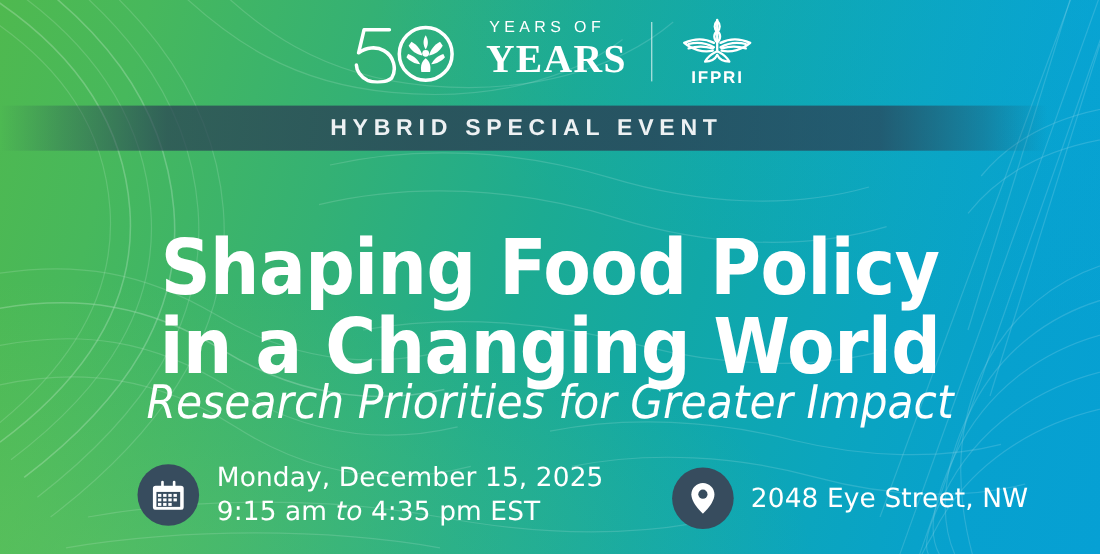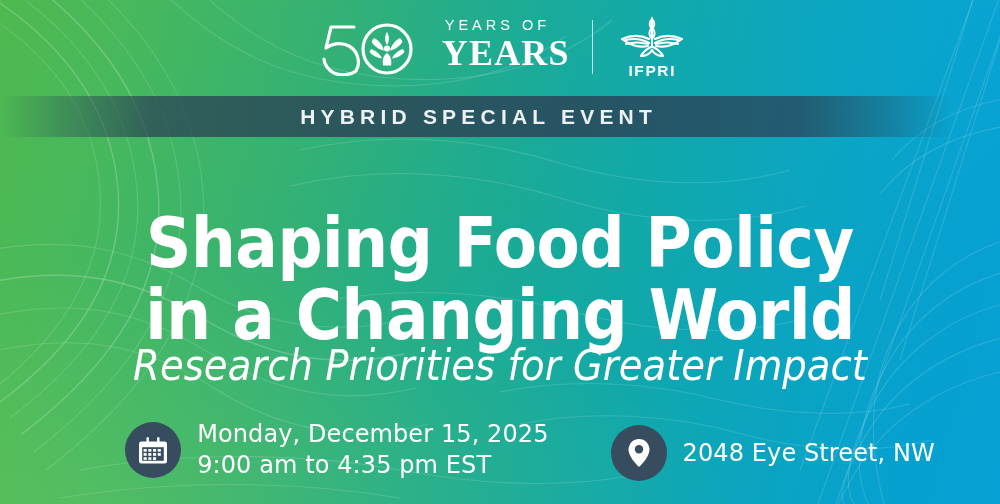--- a/index.html
+++ b/index.html
@@ -201,21 +201,21 @@
   .info-lines {
     display: flex;
     flex-direction: column;
     color: #ffffff;
     font-size: 24px;
     line-height: 1.30;
     white-space: nowrap;
     font-family: "DejaVu Sans", sans-serif;
     letter-spacing: 0.1px;
   }
-  .info-lines .ital { }
+  .info-lines .ital { font-style: italic; }
 </style>
 </head>
 <body>
 
 <div id="banner">
 
   <div id="bg-sheen"></div>
 
   <div id="bg-lines">
     <svg viewBox="0 0 1000 504" xmlns="http://www.w3.org/2000/svg">
@@ -348,21 +348,21 @@
             <rect x="16.0" y="19.1" width="3.1" height="2.7"></rect>
             <rect x="20.7" y="19.1" width="3.1" height="2.7"></rect>
             <rect x="6.6" y="23.2" width="3.1" height="2.7"></rect>
             <rect x="11.3" y="23.2" width="3.1" height="2.7"></rect>
             <rect x="16.0" y="23.2" width="3.1" height="2.7"></rect>
           </g>
         </svg>
       </div>
       <div class="info-lines">
         <span>Monday, December 15, 2025</span>
-        <span><span>9:00 am</span><span>&nbsp;</span><span class="ital">to</span><span>&nbsp;</span><span>4:35 pm EST</span></span>
+        <span><span>9:15 am</span><span>&nbsp;</span><span class="ital">to</span><span>&nbsp;</span><span>4:35 pm EST</span></span>
       </div>
     </div>
 
     <div class="info-block">
       <div class="info-icon">
         <svg width="30" height="32" viewBox="0 0 30 32">
           <path d="M15,2 C 9.2,2 4.5,6.7 4.5,12.5 C 4.5,20.5 15,30 15,30
                    C 15,30 25.5,20.5 25.5,12.5 C 25.5,6.7 20.8,2 15,2 Z" fill="#ffffff"></path>
           <circle cx="15" cy="12.3" r="4.2" fill="#374C5E"></circle>
         </svg>

